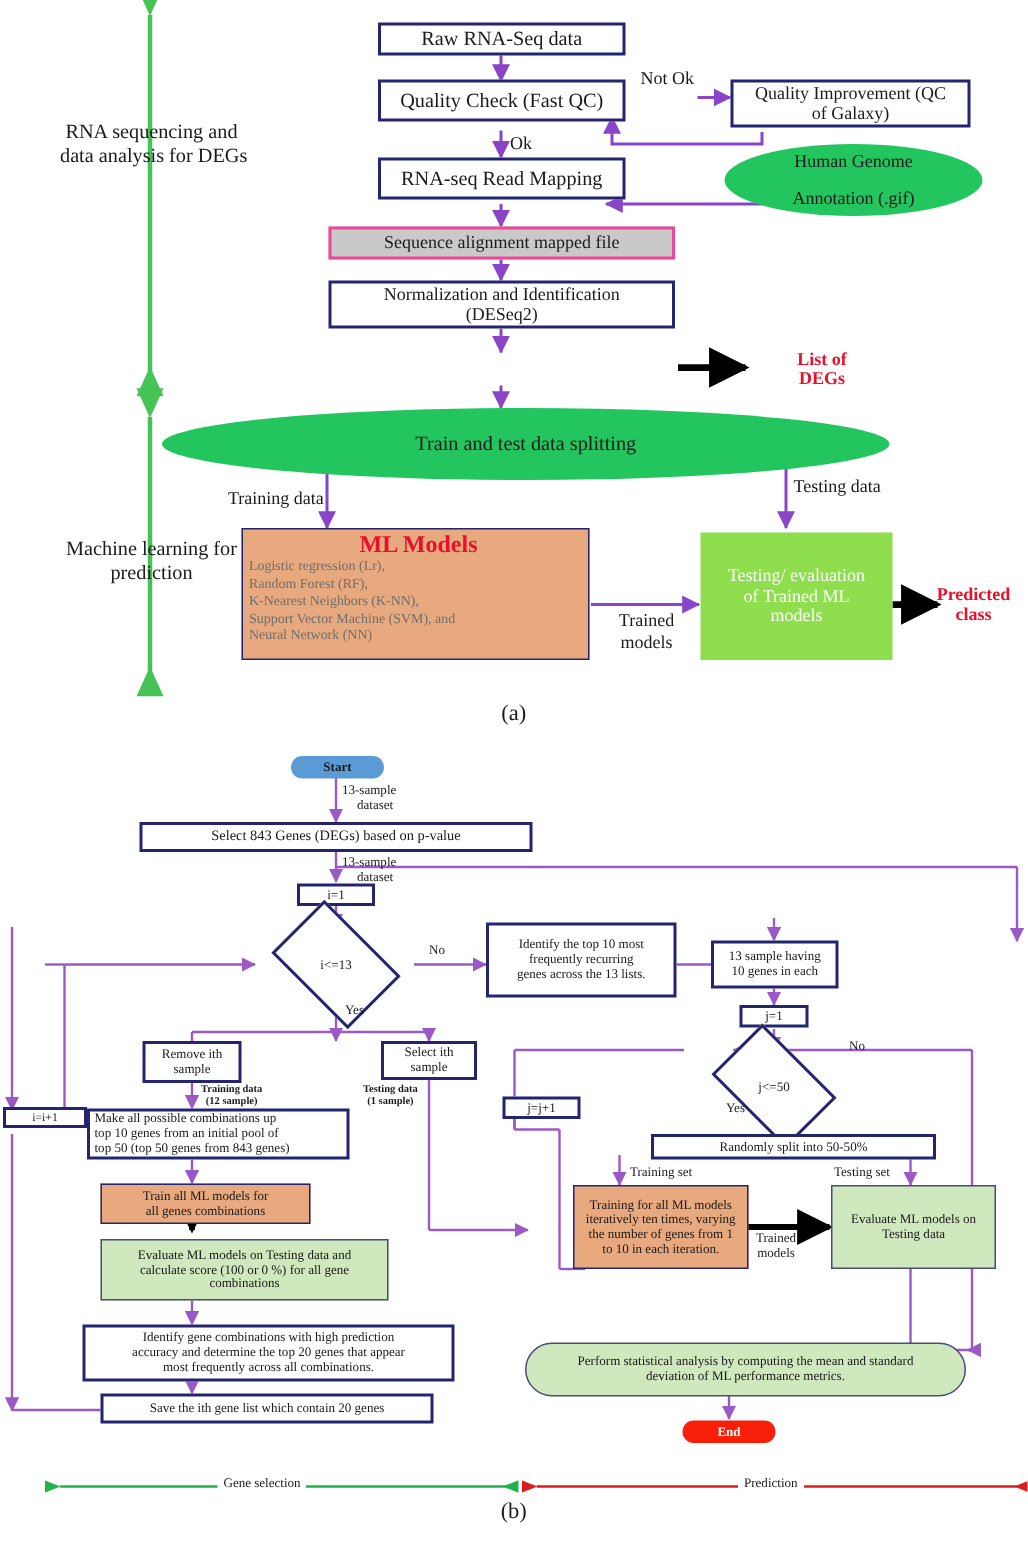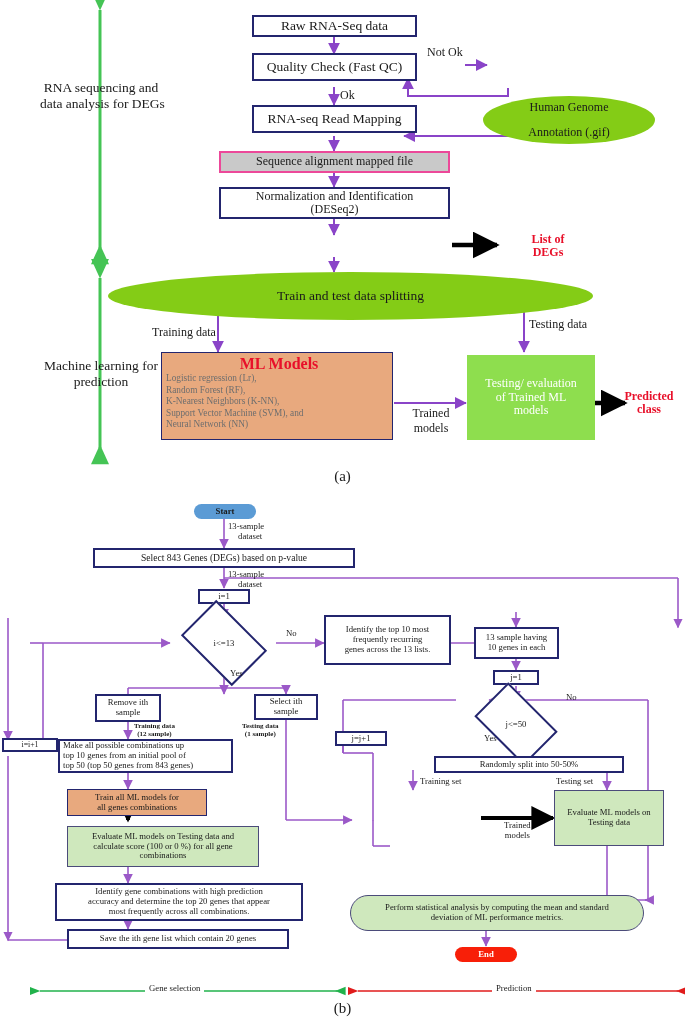--- a/index.html
+++ b/index.html
@@ -10,21 +10,21 @@
   svg.layer{position:absolute;left:0;top:0;width:685px;height:1027px;pointer-events:none;}
 
   
   .node{display:flex;align-items:center;justify-content:center;text-align:center;
         box-sizing:border-box;line-height:1.12;}
   .rect-white{background:#fff;border:2px solid #23256e;}
   .rect-gray{background:#c9c9c9;border:2px solid #ec4899;}
   .rect-orange{background:#e8a97e;border:1.5px solid #23256e;}
   .rect-green{background:#8ede4e;}
   .rect-greenlt{background:#cfe8bd;border:1.5px solid #4b4b7a;}
-  .ellipse-blue{background:#84cc16;border-radius:50%;gap:12px;}
+  .ellipse-blue{background:#22c55e;border-radius:50%;gap:12px;}
   .pill-blue{background:#5b9bd5;border-radius:10px;}
   .pill-red{background:#f81f08;border-radius:8px;}
   .round-green{background:#cfe8bd;border:1.5px solid #4b4b7a;border-radius:30px;}
   .diamond-wrap{display:flex;align-items:center;justify-content:center;}
   .diamond{position:absolute;left:0;top:0;width:100%;height:100%;
            background:#fff;border:2px solid #23256e;
            transform:rotate(45deg);box-sizing:border-box;}
   .diamond-lbl{position:relative;z-index:2;}
 
   
@@ -181,20 +181,24 @@
   </svg>
 
   <div class="abs node rect-white t14" style="left:252px;top:15px;width:165px;height:22px;">
     <span>Raw RNA-Seq data</span>
   </div>
 
   <div class="abs node rect-white t14" style="left:252px;top:53px;width:165px;height:28px;">
     <span>Quality Check (Fast QC)</span>
   </div>
 
+  <div class="abs node rect-white t12" style="left:487px;top:53px;width:160px;height:32px;flex-direction:column;">
+    <span>Quality Improvement (QC</span>
+    <span>of Galaxy)</span>
+  </div>
 
   <div class="abs node rect-white t14" style="left:252px;top:105px;width:165px;height:28px;">
     <span>RNA-seq Read Mapping</span>
   </div>
 
   <div class="abs node ellipse-blue t12" style="left:483px;top:96px;width:172px;height:48px;flex-direction:column;">
     <span>Human Genome</span>
     <span>Annotation (.gif)</span>
   </div>
 
@@ -336,20 +340,26 @@
   </div>
 
   <div class="abs node rect-white t9" style="left:67px;top:929px;width:222px;height:20px;">
     <span>Save the ith gene list which contain 20 genes</span>
   </div>
 
   <div class="abs node rect-white t9" style="left:434px;top:756px;width:190px;height:17px;">
     <span>Randomly split into 50-50%</span>
   </div>
 
+  <div class="abs node rect-orange t9" style="left:382px;top:790px;width:117px;height:56px;flex-direction:column;">
+    <span>Training for all ML models</span>
+    <span>iteratively ten times, varying</span>
+    <span>the number of genes from 1</span>
+    <span>to 10 in each iteration.</span>
+  </div>
 
   <div class="abs node rect-greenlt t9" style="left:554px;top:790px;width:110px;height:56px;flex-direction:column;">
     <span>Evaluate ML models on</span>
     <span>Testing data</span>
   </div>
 
   <div class="abs node round-green t9" style="left:350px;top:895px;width:294px;height:36px;flex-direction:column;">
     <span>Perform statistical analysis by computing the mean and standard</span>
     <span>deviation of ML performance metrics.</span>
   </div>

